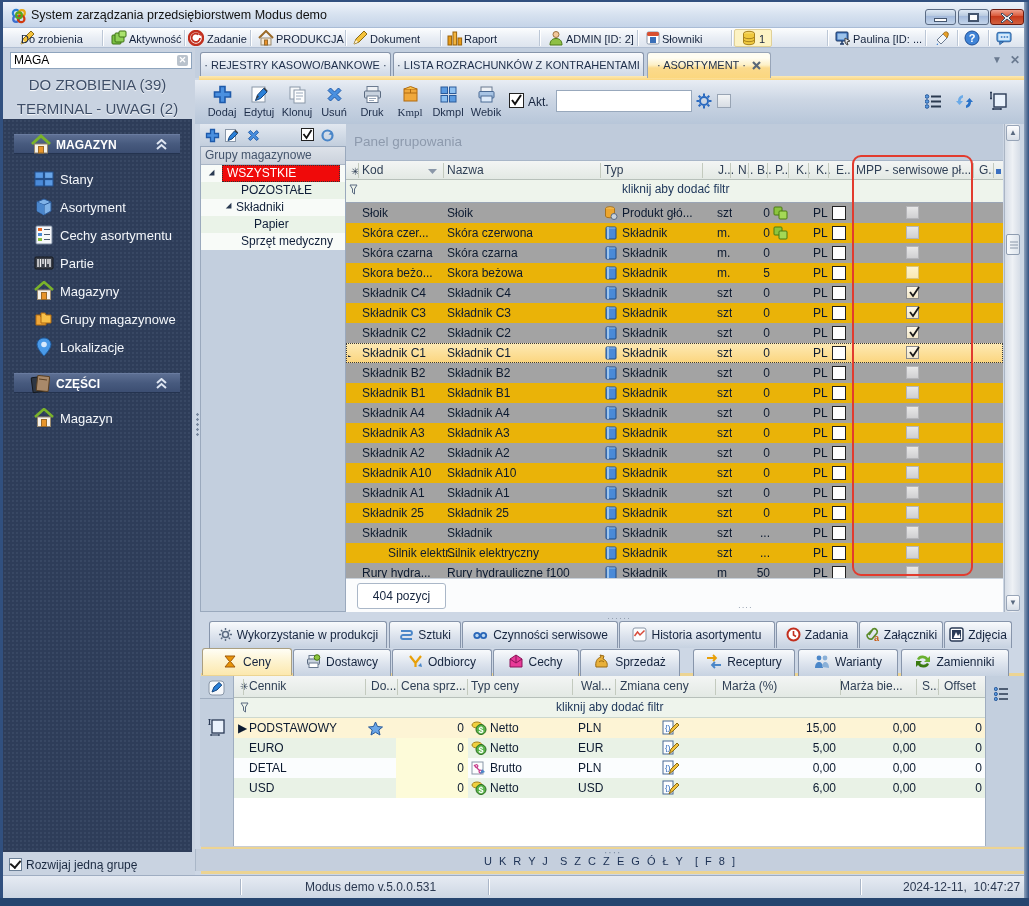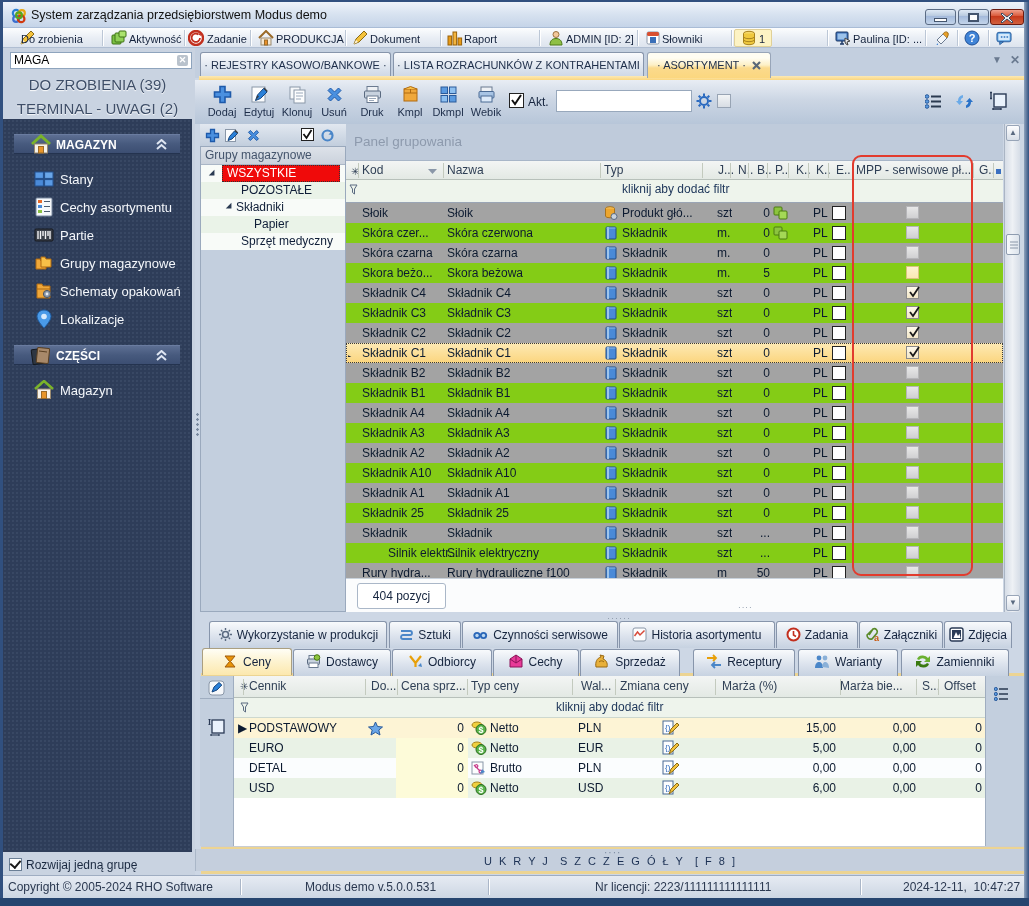--- a/index.html
+++ b/index.html
@@ -43,21 +43,21 @@
 #treebox{position:absolute;left:0;top:22px;width:146px;height:466px;background:#c3cfde;border:1px solid #9aa9bd;}
 #treehdr{position:absolute;left:0;top:0;width:144px;height:18px;background:linear-gradient(#dde2e9,#cbd2dc);border-bottom:1px solid #aab6c6;color:#44546c;line-height:17px;padding-left:4px;font-size:12px;}
 .trow{position:absolute;left:0;width:144px;height:17px;font-size:12px;color:#0f1e38;line-height:17px;white-space:nowrap;background:#f8fbf8;}
 .tri{display:inline-block;width:0;height:0;border-left:4px solid #2a3a52;border-top:4px solid transparent;border-bottom:4px solid transparent;transform:rotate(45deg);margin-right:4px;}
 #gridwrap{position:absolute;left:346px;top:124px;width:678px;height:488px;background:#ccd6e4;}
 #panelgrp{position:absolute;left:0;top:0;width:657px;height:37px;background:#bfcbdb;border-bottom:1px solid #a8b6c8;color:#8d9aad;font-size:13.5px;}
 #grid{position:absolute;left:0;top:37px;width:657px;height:417px;background:#fbfdfe;overflow:hidden;}
 #ghdr{position:absolute;left:0;top:0;width:657px;height:19px;background:linear-gradient(#f3f5f4,#e3e9e4);border-bottom:1px solid #b7c0ba;color:#2f3f55;font-size:12px;}
 #gfilter{position:absolute;left:0;top:19px;width:657px;height:23px;background:#eef4ec;border-bottom:1px solid #9aa5b5;color:#21395c;}
 .grow{position:absolute;left:0;width:657px;height:20px;line-height:20px;color:#0c1a30;background:#a3a3a3;}
-.grow.alt{background:#84cc16;}
+.grow.alt{background:#eab308;}
 .grow.sel{background:linear-gradient(#fdeab5,#fbd57e);outline:1px dotted #3a3a3a;outline-offset:-1px;}
 .gc{position:absolute;top:0;white-space:nowrap;overflow:hidden;line-height:20px;}
 .hc{position:absolute;top:0;line-height:18px;white-space:nowrap;}
 .eck{position:absolute;top:3px;left:486px;width:14px;height:14px;background:#fff;border:1px solid #222;}
 .mck{position:absolute;top:3px;left:560px;width:13px;height:13px;background:linear-gradient(#e8e8e8,#d0d0d2);border:1px solid #b5b5b8;}
 .mck.on{background:linear-gradient(#fdf9ec,#f3e7c6);border:1px solid #8a8a8a;}
 .mck.warn{background:linear-gradient(#fdf3cf,#fae9b4);border:1px solid #d9c47e;}
 .mck.on svg{position:absolute;left:0px;top:-2px;}
 #redrect{position:absolute;left:852px;top:155px;width:121px;height:421px;border:2px solid #e23b2e;border-radius:9px;z-index:40;}
 #vscroll{position:absolute;left:658px;top:0px;width:16px;height:488px;background:linear-gradient(90deg,#d6dde7,#eef1f5 50%,#d6dde7);border-left:1px solid #aab5c4;}
@@ -221,52 +221,59 @@
           <svg class="icon20" viewBox="0 0 20 20">
             <rect x="1" y="3" width="8.4" height="6.4" fill="#5a9ae4" stroke="#23508e"></rect>
             <rect x="10.6" y="3" width="8.4" height="6.4" fill="#6aa6e8" stroke="#23508e"></rect>
             <rect x="1" y="10.6" width="8.4" height="6.4" fill="#4a8ad8" stroke="#23508e"></rect>
             <rect x="10.6" y="10.6" width="8.4" height="6.4" fill="#5a9ae4" stroke="#23508e"></rect>
           </svg>
           <span class="ni-txt">Stany</span>
         </div>
       <div class="navitem">
           <svg class="icon20" viewBox="0 0 20 20">
+            <path d="M3 5 L10 2 L17 5 L17 14 L10 18 L3 14 Z" fill="#7fb2e8" stroke="#2a5a9a"></path>
+            <path d="M3 5 L10 8 L17 5 M10 8 V18" fill="none" stroke="#2a5a9a"></path>
+            <path d="M3 5 L10 8 L10 18 L3 14 Z" fill="#4a86cc"></path>
+          </svg>
+          <span class="ni-txt">Asortyment</span>
+        </div>
+      <div class="navitem">
+          <svg class="icon20" viewBox="0 0 20 20">
             <rect x="2" y="1" width="16" height="18" rx="1" fill="#f6f8fb" stroke="#7a8aa0"></rect>
             <rect x="4" y="3" width="4" height="3" fill="#e86a28"></rect>
             <path d="M10 4.5 H16" stroke="#4a5a70"></path>
             <rect x="4" y="8" width="4" height="3" fill="#4a8ad8"></rect>
             <path d="M10 9.5 H16" stroke="#4a5a70"></path>
             <rect x="4" y="13" width="4" height="3" fill="#8ac044"></rect>
             <path d="M10 14.5 H16" stroke="#4a5a70"></path>
           </svg>
           <span class="ni-txt">Cechy asortymentu</span>
         </div>
       <div class="navitem">
           <svg class="icon20" viewBox="0 0 20 20">
             <rect x="1" y="4" width="18" height="12" rx="1" fill="#3a3f48" stroke="#15181e"></rect>
             <path d="M4 6 V14 M6.5 6 V14 M9 6 V11 M11.5 6 V14 M14 6 V11 M16 6 V14" stroke="#f2f2f4" stroke-width="1.4"></path>
           </svg>
           <span class="ni-txt">Partie</span>
         </div>
       <div class="navitem">
           <svg class="icon20" viewBox="0 0 20 20">
+            <path d="M1 9 L10 1 L19 9" fill="none" stroke="#7ab32a" stroke-width="2.6"></path>
+            <rect x="3.5" y="9" width="13" height="9.5" fill="#f6f2ea" stroke="#9a8a70"></rect>
+            <rect x="7.5" y="11.5" width="5" height="7" fill="#e8952a" stroke="#9a6a28"></rect>
+          </svg>
+          <span class="ni-txt">Magazyny</span>
+        </div>
+      <div class="navitem">
+          <svg class="icon20" viewBox="0 0 20 20">
             <path d="M2 6 L2 16 L12 16 L12 8 L7 8 L6 6 Z" fill="#f0a83a" stroke="#b06a10"></path>
             <path d="M7 4 L7 14 L17 14 L17 6 L12 6 L11 4 Z" fill="#f8c048" stroke="#b06a10"></path>
           </svg>
           <span class="ni-txt">Grupy magazynowe</span>
-        </div>
-      <div class="navitem">
-          <svg class="icon20" viewBox="0 0 20 20">
-            <path d="M3 3 L8 3 L9 5 L16 5 L16 17 L3 17 Z" fill="#f0a83a" stroke="#b06a10"></path>
-            <path d="M3 8 H16" stroke="#b06a10"></path>
-            <circle cx="13" cy="13" r="3.6" fill="#8a97a8" stroke="#4a5666"></circle>
-            <circle cx="13" cy="13" r="1.4" fill="#e8ecf2"></circle>
-          </svg>
-          <span class="ni-txt">Schematy opakowań</span>
         </div>
       <div class="navitem">
           <svg class="icon20" viewBox="0 0 20 20">
             <path d="M10 1 C14 1 17 4 17 7.5 C17 12 10 19 10 19 C10 19 3 12 3 7.5 C3 4 6 1 10 1 Z" fill="#4a9ae8" stroke="#1e5a9e"></path>
             <circle cx="10" cy="7.5" r="2.8" fill="#d8eafc"></circle>
           </svg>
           <span class="ni-txt">Lokalizacje</span>
         </div>
       <div class="navhead" style="margin-top:12px;">
         <svg class="nhicon" viewBox="0 0 22 22">
@@ -317,21 +324,21 @@
         </svg>Klonuj</div>
     <div class="tbtn" style="left:120px;"><svg width="19" height="19" viewBox="0 0 19 19">
           <path d="M3 5.5 L5.5 3 L9.5 7 L13.5 3 L16 5.5 L12 9.5 L16 13.5 L13.5 16 L9.5 12 L5.5 16 L3 13.5 L7 9.5 Z" fill="#4a90e0" stroke="#1e5aaa"></path>
         </svg>Usuń</div>
     <div class="tbtn" style="left:158px;"><svg width="19" height="19" viewBox="0 0 19 19">
           <rect x="4" y="1.5" width="11" height="5" fill="#eef1f5" stroke="#6a7a90"></rect>
           <rect x="1.5" y="6" width="16" height="7" rx="1" fill="#c8d2de" stroke="#5a6a80"></rect>
           <rect x="4" y="11" width="11" height="6.5" fill="#fff" stroke="#6a7a90"></rect>
           <path d="M6 13.5 H13 M6 15.5 H11" stroke="#9aa8ba"></path>
         </svg>Druk</div>
-    <div class="tbtn" style="left:196px;"><svg width="19" height="19" viewBox="0 0 19 19">
+    <div class="tbtn" style="left:196px;font-family:Liberation Serif, serif;"><svg width="19" height="19" viewBox="0 0 19 19">
           <rect x="3" y="4" width="13" height="12" fill="#f0a83a" stroke="#b06a10"></rect>
           <path d="M3 8 H16 M9.5 4 V8" stroke="#b06a10"></path>
           <path d="M3 4 L9.5 1.5 L16 4" fill="#f8c048" stroke="#b06a10"></path>
         </svg>Kmpl</div>
     <div class="tbtn" style="left:234px;"><svg width="19" height="19" viewBox="0 0 19 19">
           <rect x="2" y="2" width="6.5" height="6.5" fill="#5a9ae0" stroke="#2a5a9a"></rect>
           <rect x="10.5" y="2" width="6.5" height="6.5" fill="#8ec0f0" stroke="#2a5a9a"></rect>
           <rect x="2" y="10.5" width="6.5" height="6.5" fill="#8ec0f0" stroke="#2a5a9a"></rect>
           <rect x="10.5" y="10.5" width="6.5" height="6.5" fill="#5a9ae0" stroke="#2a5a9a"></rect>
         </svg>Dkmpl</div>
@@ -985,22 +992,20 @@
         </svg>
         <span style="position:absolute;left:520px;width:82px;text-align:right;">6,00</span>
         <span style="position:absolute;left:610px;width:72px;text-align:right;">0,00</span>
         <span style="position:absolute;left:700px;width:48px;text-align:right;">0</span>
       </div>
   </div>
   <div id="goldline"></div>
     <div id="goldline2"></div>
   <div id="ukryj"><span style="position:absolute;left:408px;top:-8px;color:#7a8aa0;letter-spacing:1px;font-size:10px;">····</span>U K R Y J&nbsp;&nbsp;S Z C Z E G Ó Ł Y&nbsp;&nbsp;[ F 8 ]</div>
   <div id="statusbar">
-    <span style="position:absolute;left:8px;">Copyright © 2005-2024 RHO Software</span>
     <div class="ssep" style="left:240px;"></div>
     <span style="position:absolute;left:305px;">Modus demo v.5.0.0.531</span>
     <div class="ssep" style="left:488px;"></div>
-    <span style="position:absolute;left:595px;">Nr licencji: 2223/111111111111111</span>
     <div class="ssep" style="left:860px;"></div>
     <span style="position:absolute;left:903px;">2024-12-11,&nbsp; 10:47:27</span>
   </div>
   <div id="bottomstrip"></div>
 </div>
 
 </body></html>

